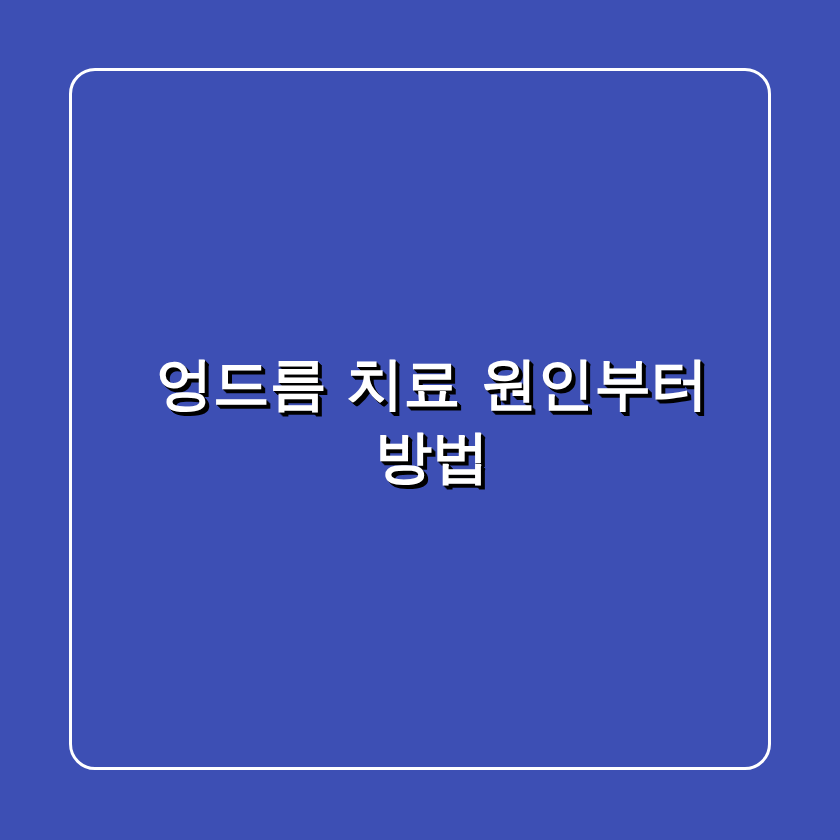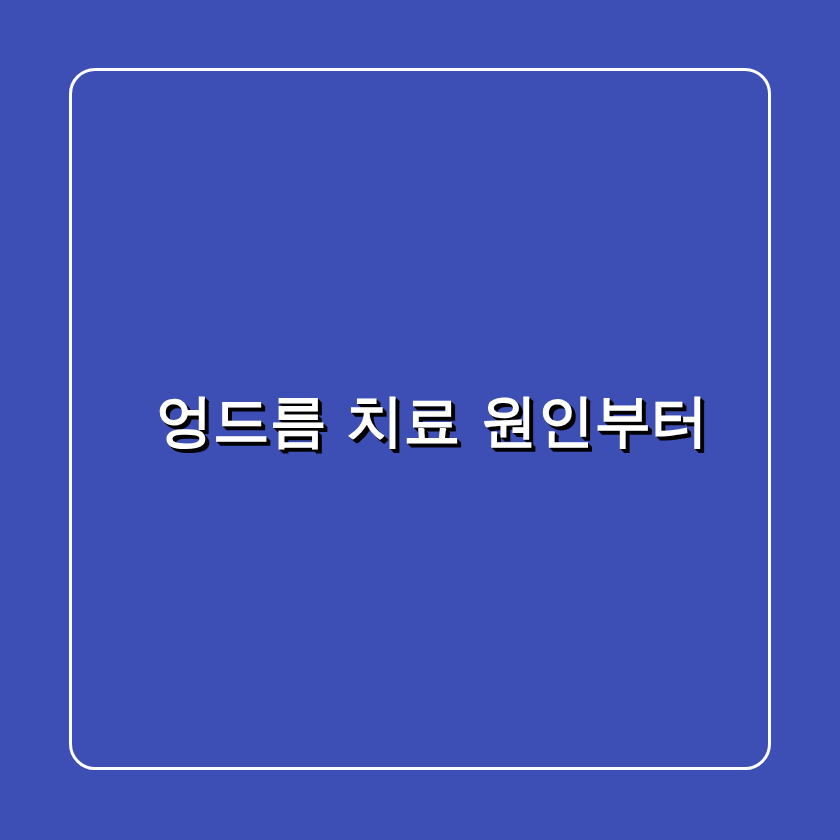--- a/index.html
+++ b/index.html
@@ -64,15 +64,16 @@
 </style>
 </head>
 <body>
 
 <div id="poster">
 
   <div id="frame"></div>
 
   <div id="title-block">
     <span class="title-line">엉드름 치료 원인부터</span>
+    <span class="title-line">방법</span>
   </div>
 
 </div>
 
 </body></html>

